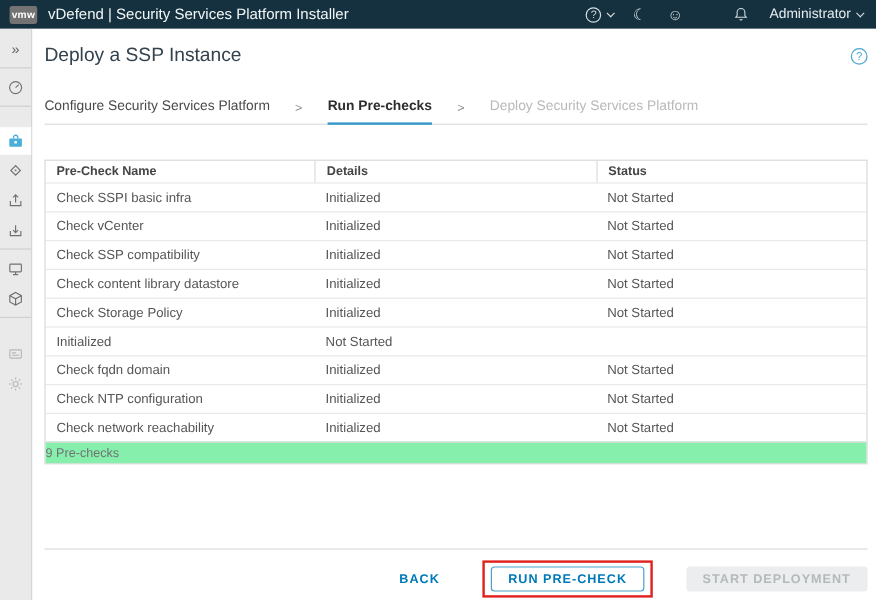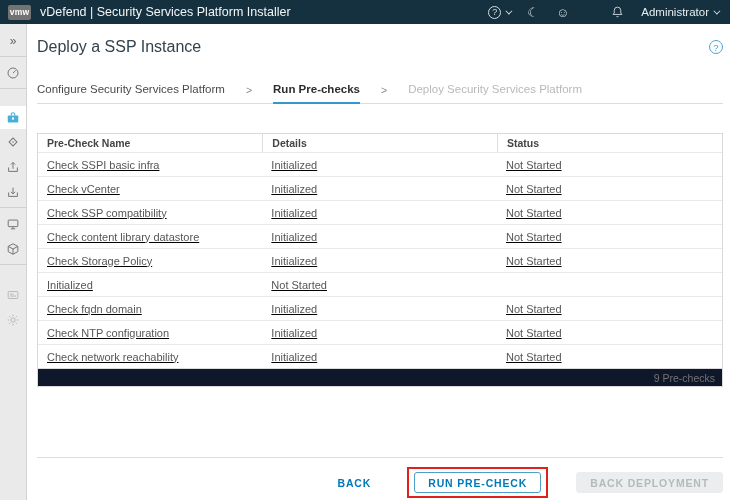--- a/index.html
+++ b/index.html
@@ -53,25 +53,25 @@
   .step.active { color:#2d2d2d; font-weight:bold; border-bottom:2px solid #3598cc; margin-bottom:-1px; }
   .step.future { color:#b9b9b9; }
   .step-sep { color:#8a8a8a; font-size:10.5px; padding-top:1px; }
 
   
   .grid { margin-top:29px; border:1px solid #d9d9d9; }
   .g-head { display:grid; grid-template-columns:32.8% 34.3% 32.9%; }
   .g-head .hc { font-size:10.5px; font-weight:bold; color:#454545; padding:4px 8px 4px 9px;
                 height:18px; display:flex; align-items:center; }
   .g-head .hc + .hc { border-left:1px solid #dcdcdc; }
-  .g-row { display:grid; grid-template-columns:32.8% 34.3% 32.9%; border-top:1px solid #e8e8e8;text-decoration:underline; }
+  .g-row { display:grid; grid-template-columns:32.8% 34.3% 32.9%; border-top:1px solid #e8e8e8; }
   .g-row .c { font-size:11px; color:#565656; height:23px; display:flex; align-items:center;
               padding:0 8px 0 9px; }
-  .g-foot { border-top:1px solid #dcdcdc; background:#0f172a; height:18px; display:flex;
-            align-items:center; justify-content:flex-end; font-size:10.5px; color:#737373;
+  .g-foot { border-top:1px solid #dcdcdc; background:#86efac; height:18px; display:flex;
+            align-items:center; font-size:10.5px; color:#737373;
             padding-right:7px; }
 
   
   .action-bar { position:absolute; left:10px; right:7px; top:433px; border-top:1px solid #dcdcdc;
                 display:flex; align-items:center; justify-content:flex-end; gap:28px;
                 padding-top:9px; }
   .btn { font-family:"Liberation Sans", sans-serif; font-size:10.5px; font-weight:bold;
          letter-spacing:.08em; border-radius:3px; cursor:pointer; }
   .btn-link { background:none; border:none; color:#0079b8; padding:5px 8px; }
   .btn-outline { background:#fff; border:1px solid #4e9fc7; color:#0079b8; padding:4px 13px; height:21px; }
@@ -254,17 +254,17 @@
       <div class="g-foot">
         <span>9 Pre-checks</span>
       </div>
     </div>
 
     <div class="action-bar">
       <button class="btn btn-link">BACK</button>
       <span class="annotation-box">
         <button class="btn btn-outline">RUN PRE-CHECK</button>
       </span>
-      <button class="btn btn-disabled">BACK DEPLOYMENT</button>
+      <button class="btn btn-disabled">START DEPLOYMENT</button>
     </div>
 
   </main>
 </div>
 
 </body></html>

